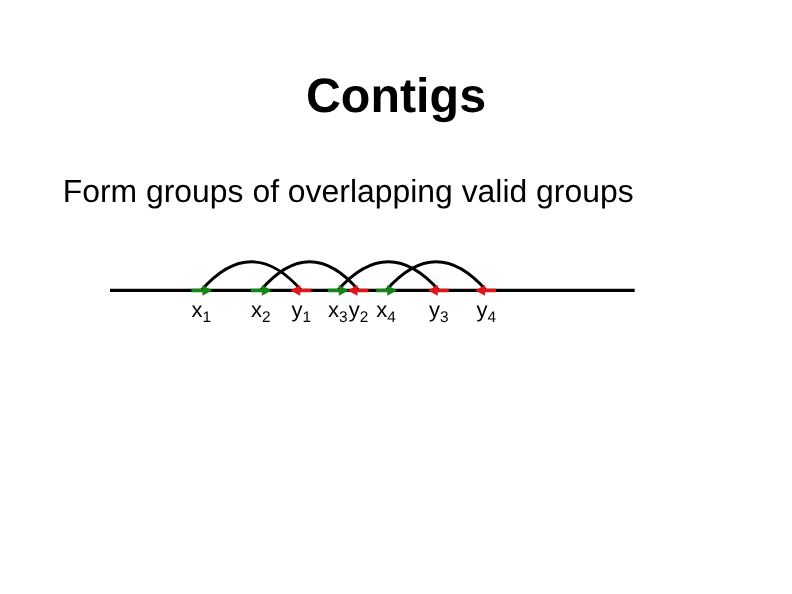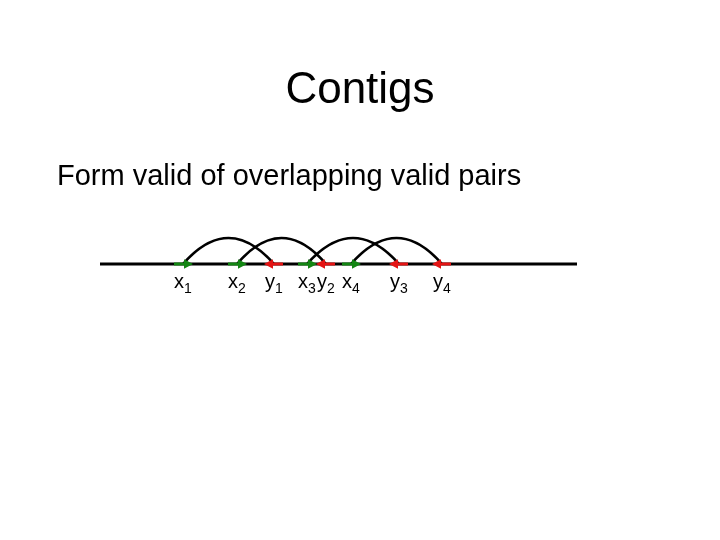--- a/index.html
+++ b/index.html
@@ -16,21 +16,21 @@
     font-family: "Liberation Sans", sans-serif;
     color: #000000;
   }
   .title {
     position: absolute;
     top: 62px;
     left: 0;
     width: 100%;
     text-align: center;
     font-size: 44px;
-    font-weight: 400;
+    font-weight: 700;
     line-height: 1.2;
     letter-spacing: 0px;
   }
   .subtitle {
     position: absolute;
     top: 158px;
     left: 57px;
     font-size: 29px;
     font-weight: 400;
     line-height: 1.2;
@@ -43,21 +43,21 @@
   .marker-label {
     font-family: "Liberation Sans", sans-serif;
   }
 </style>
 </head>
 <body>
 
 <div class="slide">
   <div class="title">Contigs</div>
 
-  <div class="subtitle">Form valid of overlapping valid pairs</div>
+  <div class="subtitle">Form groups of overlapping valid groups</div>
 
   <svg class="diagram-svg" width="720" height="540" viewBox="0 0 720 540">
       <line x1="100" x2="577" y1="264" y2="264" stroke="#000000" stroke-width="3"></line>
       <path d="M 183 264 Q 228.5 212 274 264" fill="none" stroke="#000000" stroke-width="2.6"></path>
       <path d="M 237 264 Q 281.5 212 326 264" fill="none" stroke="#000000" stroke-width="2.6"></path>
       <path d="M 307 264 Q 353 212 399 264" fill="none" stroke="#000000" stroke-width="2.6"></path>
       <path d="M 351 264 Q 396.5 212 442 264" fill="none" stroke="#000000" stroke-width="2.6"></path>
       <path d="M 174 262.4 L 184 262.4 L 184 259.2 L 193 264 L 184 268.8 L 184 265.6 L 174 265.6 Z" fill="#138613"></path>
       <text class="marker-label" x="183" y="288" text-anchor="middle" font-size="20" fill="#000000">x<tspan font-size="14" dy="5">1</tspan></text>
       <path d="M 228 262.4 L 238 262.4 L 238 259.2 L 247 264 L 238 268.8 L 238 265.6 L 228 265.6 Z" fill="#138613"></path>

